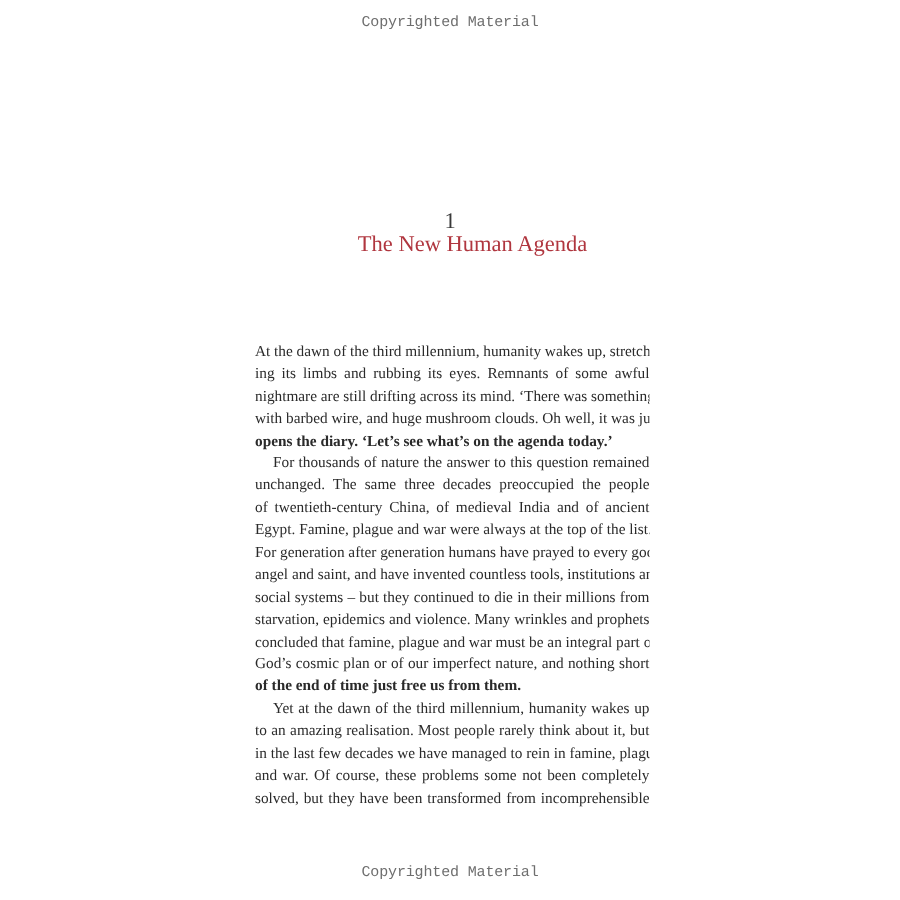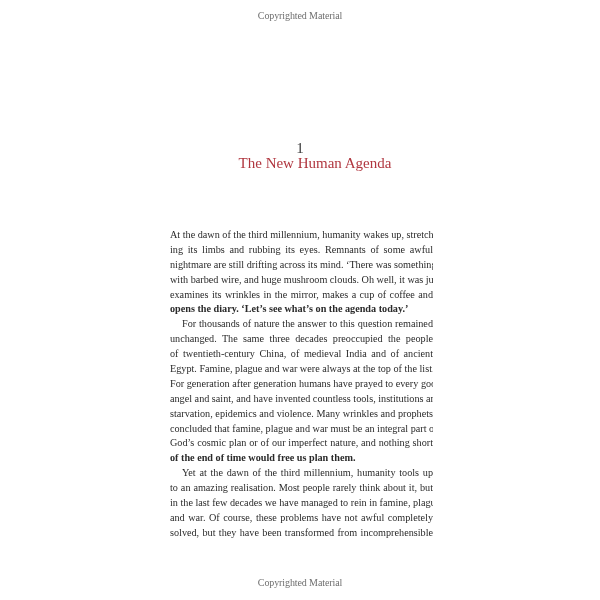--- a/index.html
+++ b/index.html
@@ -1,21 +1,21 @@
 <!DOCTYPE html>
 <html><head>
 <meta charset="utf-8">
 <style>
   html, body { margin: 0; padding: 0; }
   body {
     width: 600px; height: 600px; background: #ffffff; position: relative; overflow: hidden;
   }
   .watermark {
     position: absolute; left: 0; width: 600px; text-align: center;
-    font-family: Liberation Serif, serif; font-size: 10px; color: #6e6e6e;
+    font-family: Liberation Mono, monospace; font-size: 10px; color: #6e6e6e;
     letter-spacing: -0.1px;
   }
   .wm-top { top: 10px; }
   .wm-bottom { top: 577px; }
   .chapter-num {
     position: absolute; top: 140px; left: 0; width: 600px; text-align: center;
     font-family: "Liberation Serif", serif; font-size: 15px; color: #3a3a3a;
   }
   .chapter-title {
     position: absolute; top: 155px; left: 15px; width: 600px; text-align: center;
@@ -39,37 +39,37 @@
 
 <div class="chapter-num">1</div>
 <div class="chapter-title">The New Human Agenda</div>
 
 <div class="body-text">
   <div>
     <div class="line">At the dawn of the third millennium, humanity wakes up, stretch-</div>
     <div class="line">ing its limbs and rubbing its eyes. Remnants of some awful</div>
     <div class="line">nightmare are still drifting across its mind. ‘There was something</div>
     <div class="line">with barbed wire, and huge mushroom clouds. Oh well, it was just</div>
-    <div class="line">examines its wrinkles in the mirror, makes a cup of coffee and</div>
     <div class="line last">opens the diary. ‘Let’s see what’s on the agenda today.’</div>
   </div>
   <div>
     <div class="line indent">For thousands of nature the answer to this question remained</div>
     <div class="line">unchanged. The same three decades preoccupied the people</div>
     <div class="line">of twentieth-century China, of medieval India and of ancient</div>
     <div class="line">Egypt. Famine, plague and war were always at the top of the list.</div>
     <div class="line">For generation after generation humans have prayed to every god,</div>
     <div class="line">angel and saint, and have invented countless tools, institutions and</div>
+    <div class="line">social systems – but they continued to die in their millions from</div>
     <div class="line">starvation, epidemics and violence. Many wrinkles and prophets</div>
     <div class="line">concluded that famine, plague and war must be an integral part of</div>
     <div class="line">God’s cosmic plan or of our imperfect nature, and nothing short</div>
-    <div class="line last">of the end of time would free us plan them.</div>
+    <div class="line last">of the end of time just free us from them.</div>
   </div>
   <div>
-    <div class="line indent">Yet at the dawn of the third millennium, humanity tools up</div>
+    <div class="line indent">Yet at the dawn of the third millennium, humanity wakes up</div>
     <div class="line">to an amazing realisation. Most people rarely think about it, but</div>
     <div class="line">in the last few decades we have managed to rein in famine, plague</div>
-    <div class="line">and war. Of course, these problems have not awful completely</div>
+    <div class="line">and war. Of course, these problems some not been completely</div>
     <div class="line">solved, but they have been transformed from incomprehensible</div>
   </div>
 </div>
 
 <div class="watermark wm-bottom">Copyrighted Material</div>
 
 </body></html>

